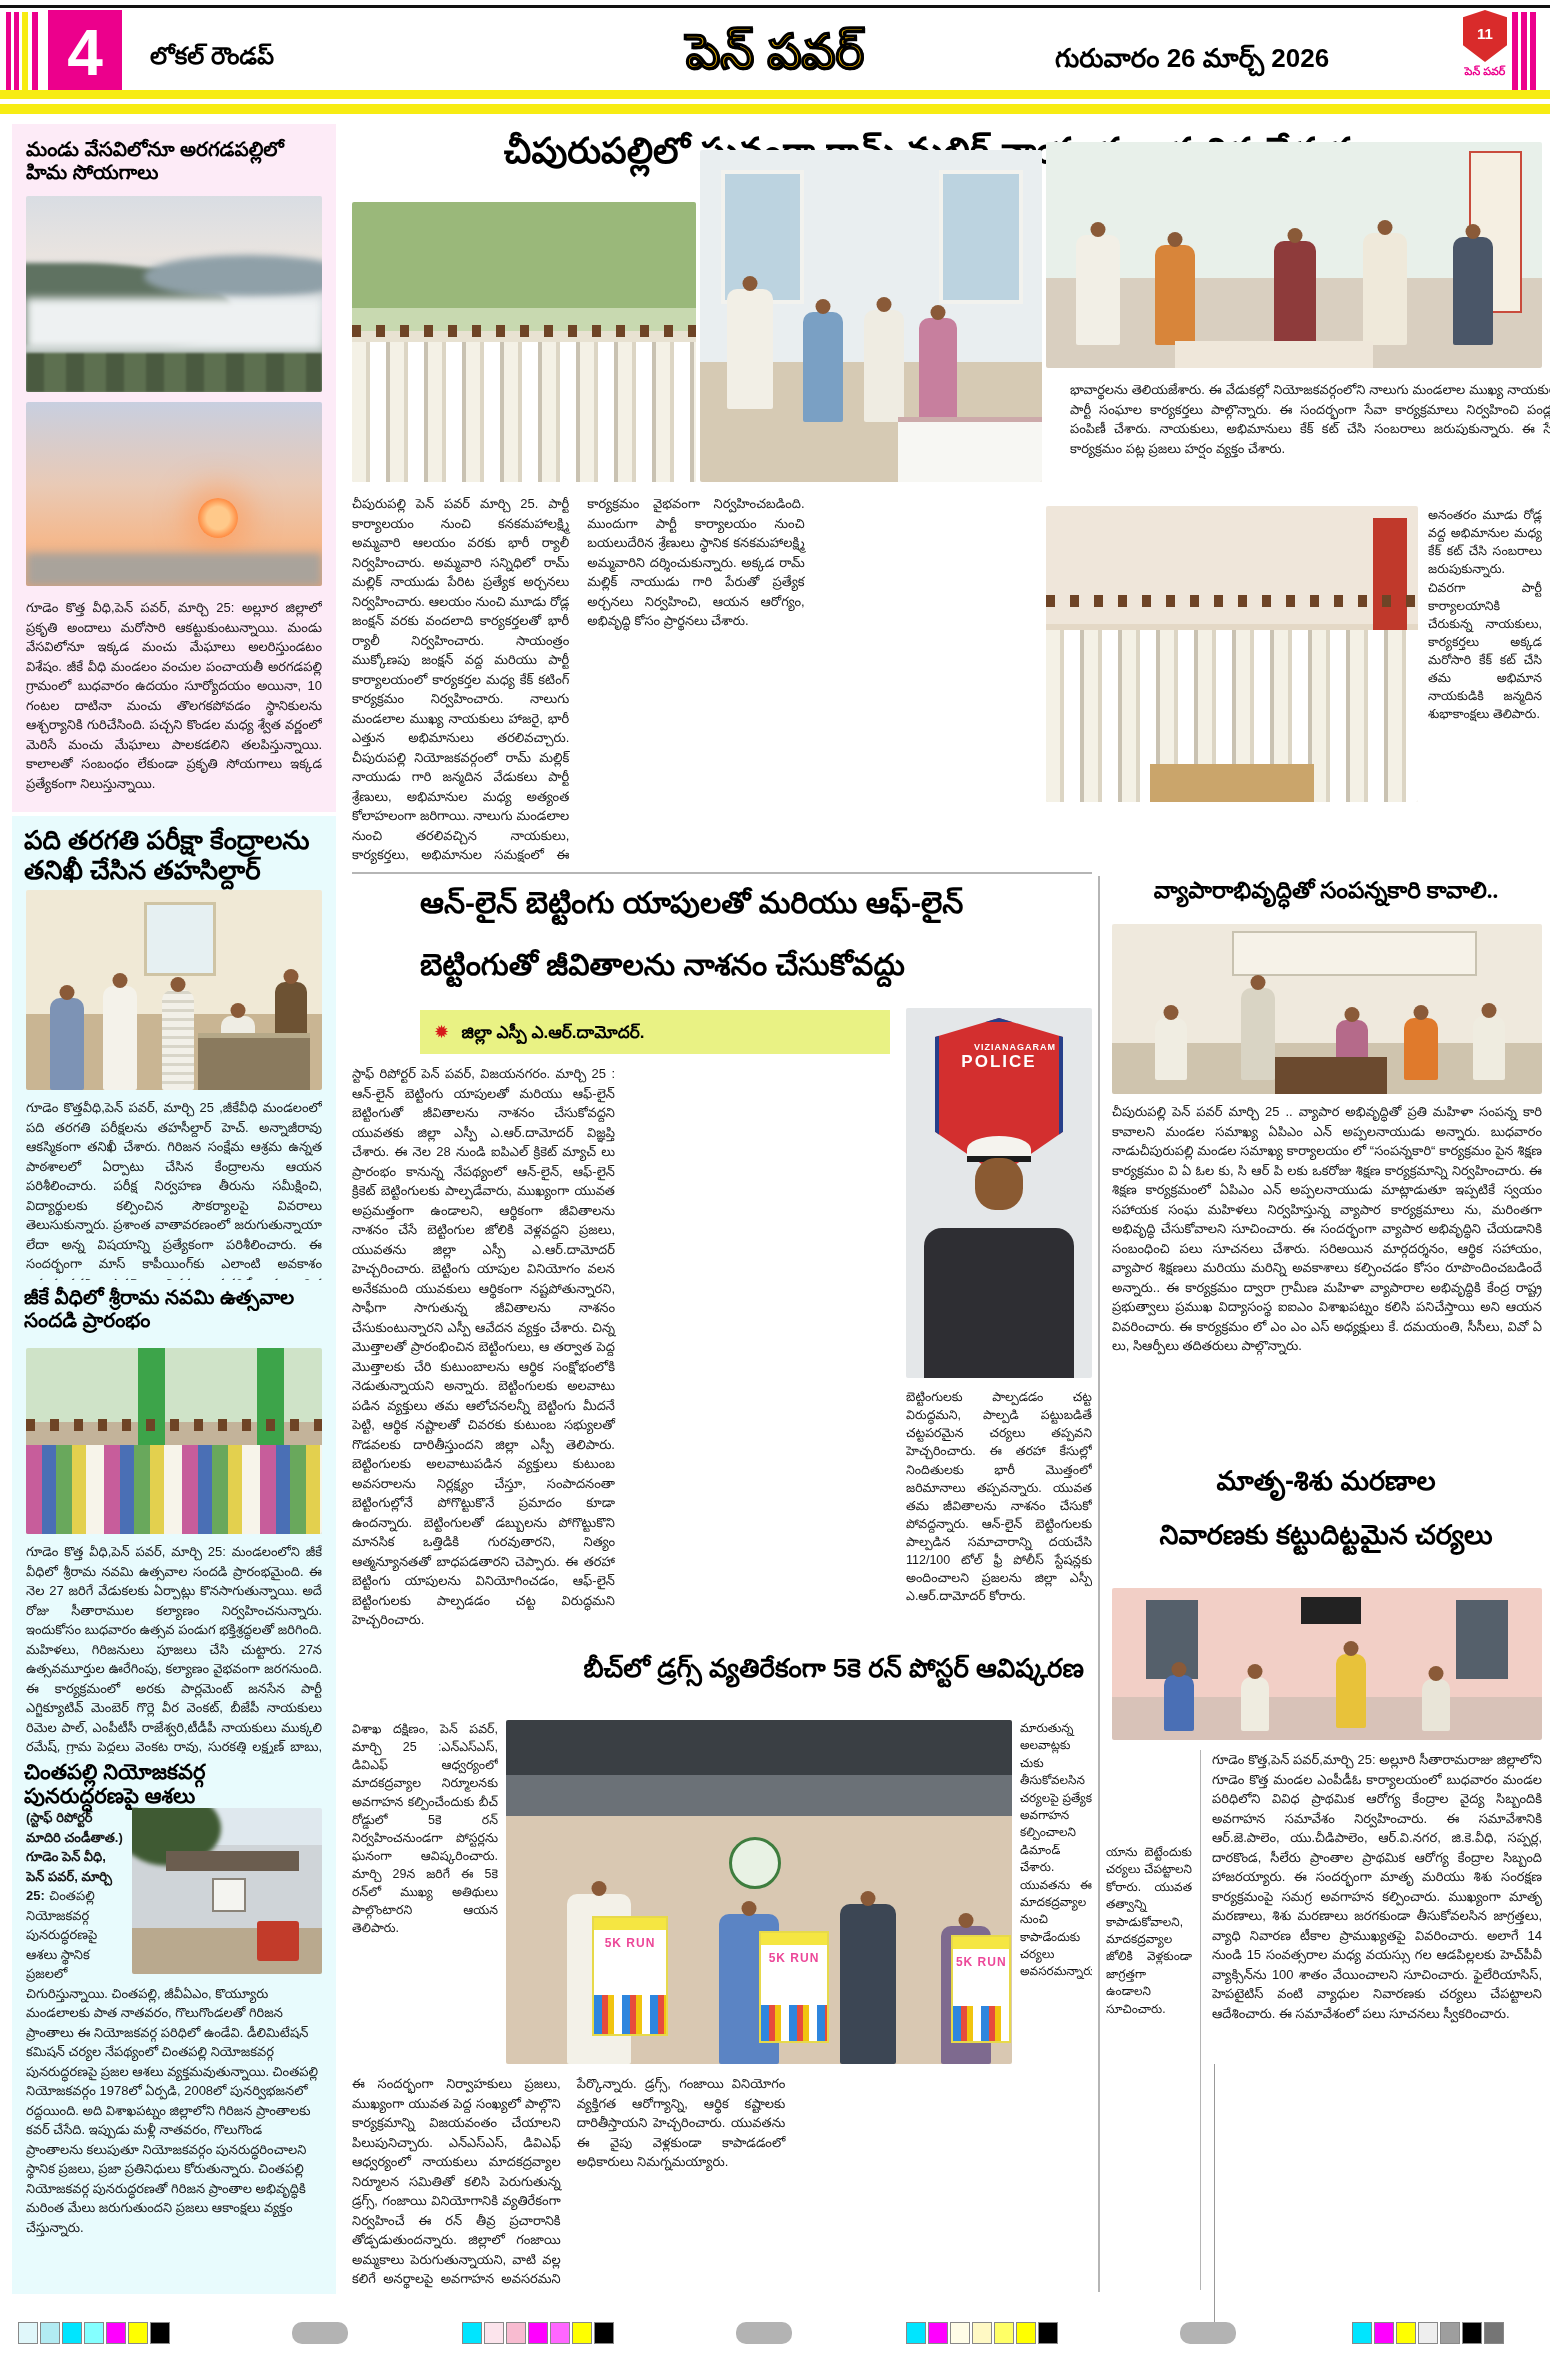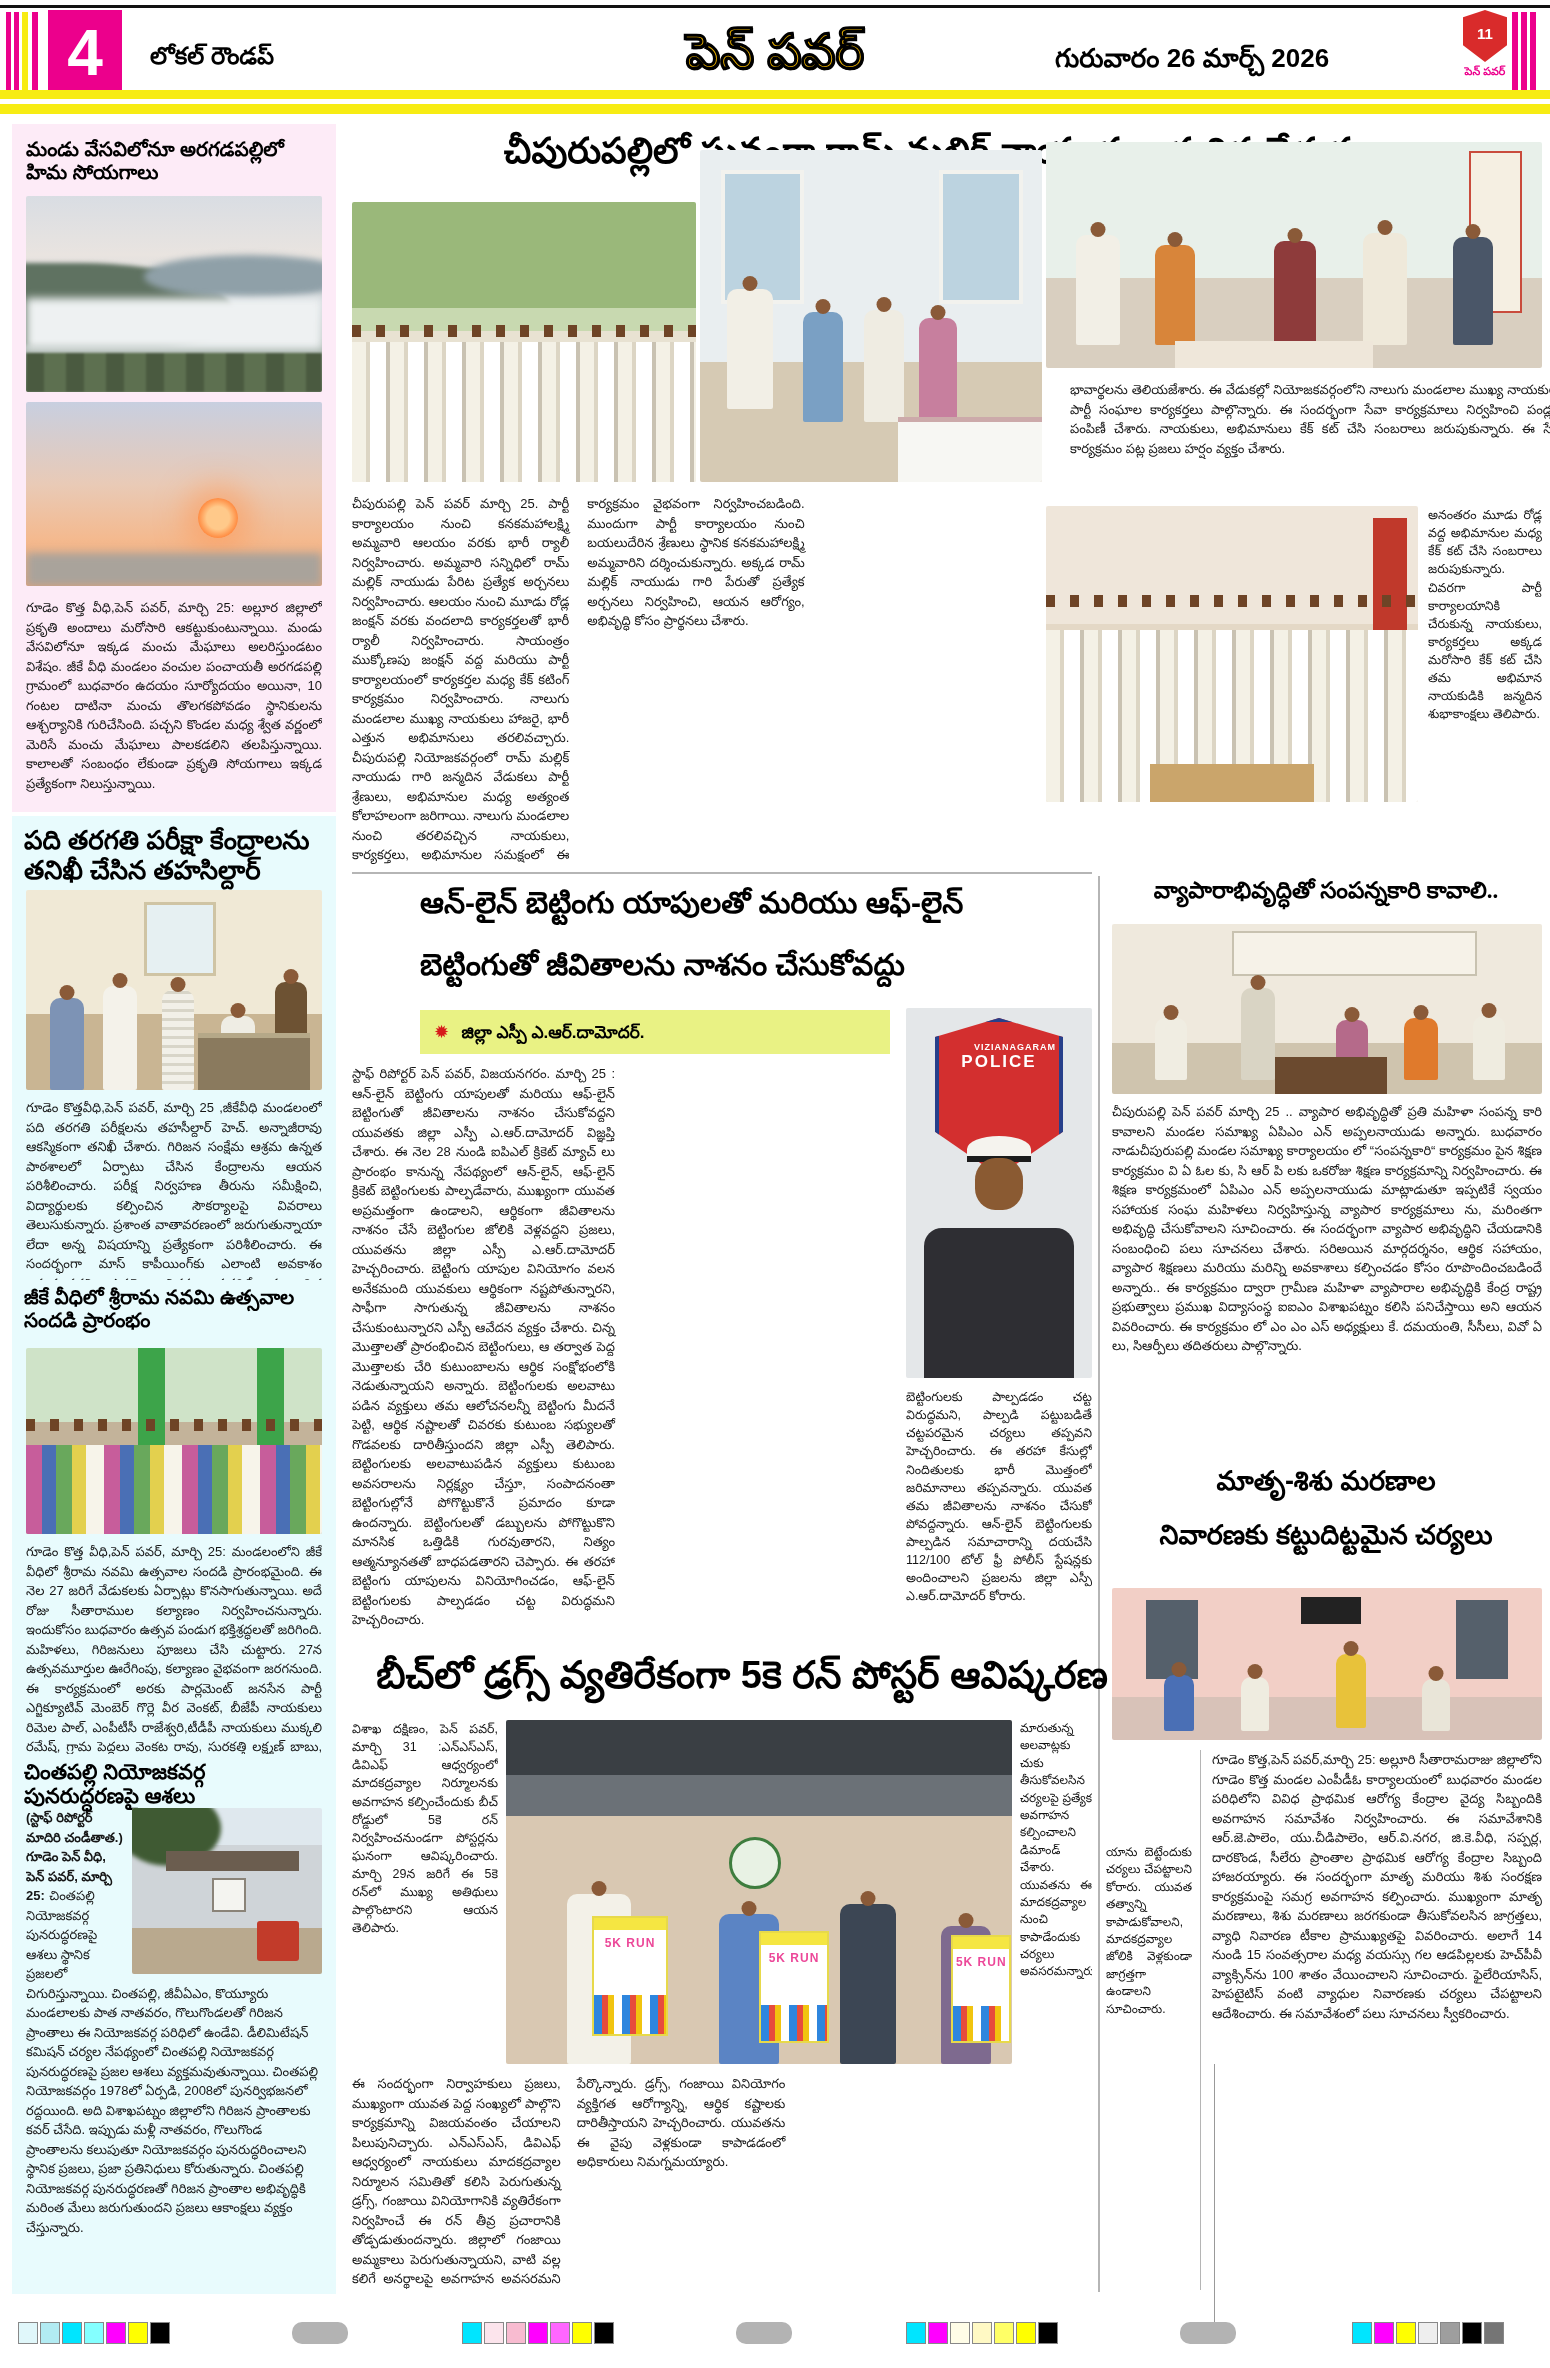--- a/index.html
+++ b/index.html
@@ -140,21 +140,21 @@
       <div style="font-size:9px;font-weight:bold;margin-top:20px;letter-spacing:1px;padding-left:32px;">VIZIANAGARAM</div>
       <div style="font-size:17px;font-weight:bold;letter-spacing:2px;">POLICE</div>
     </div>
     <div style="position:absolute;left:50%;transform:translateX(-50%);top:128px;width:64px;height:20px;background:#f5f3ee;border-radius:50% 50% 0 0;border-bottom:6px solid #1c1c1c;"></div>
     <div style="position:absolute;left:50%;transform:translateX(-50%);top:150px;width:48px;height:52px;border-radius:42%;background:#8a5a32;"></div>
     <div style="position:absolute;left:50%;transform:translateX(-50%);bottom:0;width:150px;height:150px;border-radius:18px 18px 0 0;background:#2e2e33;"></div>
   </div>
   <div class="abs body-txt" style="left:352px;top:1064px;width:542px;height:578px;column-count:2;column-gap:16px;column-fill:auto;">స్టాఫ్ రిపోర్టర్ పెన్ పవర్, విజయనగరం. మార్చి 25 : ఆన్-లైన్ బెట్టింగు యాపులతో మరియు ఆఫ్-లైన్ బెట్టింగుతో జీవితాలను నాశనం చేసుకోవద్దని యువతకు జిల్లా ఎస్పీ ఎ.ఆర్.దామోదర్ విజ్ఞప్తి చేశారు. ఈ నెల 28 నుండి ఐపిఎల్ క్రికెట్ మ్యాచ్ లు ప్రారంభం కానున్న నేపథ్యంలో ఆన్-లైన్, ఆఫ్-లైన్ క్రికెట్ బెట్టింగులకు పాల్పడేవారు, ముఖ్యంగా యువత అప్రమత్తంగా ఉండాలని, ఆర్థికంగా జీవితాలను నాశనం చేసే బెట్టింగుల జోలికి వెళ్లవద్దని ప్రజలు, యువతను జిల్లా ఎస్పీ ఎ.ఆర్.దామోదర్ హెచ్చరించారు. బెట్టింగు యాపుల వినియోగం వలన అనేకమంది యువకులు ఆర్థికంగా నష్టపోతున్నారని, సాఫీగా సాగుతున్న జీవితాలను నాశనం చేసుకుంటున్నారని ఎస్పీ ఆవేదన వ్యక్తం చేశారు. చిన్న మొత్తాలతో ప్రారంభించిన బెట్టింగులు, ఆ తర్వాత పెద్ద మొత్తాలకు చేరి కుటుంబాలను ఆర్థిక సంక్షోభంలోకి నెడుతున్నాయని అన్నారు. బెట్టింగులకు అలవాటు పడిన వ్యక్తులు తమ ఆలోచనలన్నీ బెట్టింగు మీదనే పెట్టి, ఆర్థిక నష్టాలతో చివరకు కుటుంబ సభ్యులతో గొడవలకు దారితీస్తుందని జిల్లా ఎస్పీ తెలిపారు. బెట్టింగులకు అలవాటుపడిన వ్యక్తులు కుటుంబ అవసరాలను నిర్లక్ష్యం చేస్తూ, సంపాదనంతా బెట్టింగుల్లోనే పోగొట్టుకొనే ప్రమాదం కూడా ఉందన్నారు. బెట్టింగులతో డబ్బులను పోగొట్టుకొని మానసిక ఒత్తిడికి గురవుతారని, నిత్యం ఆత్మన్యూనతతో బాధపడతారని చెప్పారు. ఈ తరహా బెట్టింగు యాపులను వినియోగించడం, ఆఫ్-లైన్ బెట్టింగులకు పాల్పడడం చట్ట విరుద్ధమని హెచ్చరించారు.</div>
   <div class="abs small-txt" style="left:906px;top:1388px;width:186px;height:254px;font-size:12.5px;">బెట్టింగులకు పాల్పడడం చట్ట విరుద్ధమని, పాల్పడి పట్టుబడితే చట్టపరమైన చర్యలు తప్పవని హెచ్చరించారు. ఈ తరహా కేసుల్లో నిందితులకు భారీ మొత్తంలో జరిమానాలు తప్పవన్నారు. యువత తమ జీవితాలను నాశనం చేసుకో పోవద్దన్నారు. ఆన్-లైన్ బెట్టింగులకు పాల్పడిన సమాచారాన్ని దయచేసి 112/100 టోల్ ఫ్రీ పోలీస్ స్టేషన్లకు అందించాలని ప్రజలను జిల్లా ఎస్పీ ఎ.ఆర్.దామోదర్ కోరారు.</div>
 
-  <div class="abs hl" style="left:372px;top:1654px;width:740px;font-size:38px;text-align:center;">బీచ్‌లో డ్రగ్స్ వ్యతిరేకంగా 5కె రన్ పోస్టర్ ఆవిష్కరణ</div>
+  <div class="abs hl" style="left:344px;top:1654px;width:740px;font-size:26px;text-align:right;">బీచ్‌లో డ్రగ్స్ వ్యతిరేకంగా 5కె రన్ పోస్టర్ ఆవిష్కరణ</div>
   <div class="ph" style="left:506px;top:1720px;width:506px;height:344px;background:linear-gradient(180deg,#3a3f44 0 16%,#6b7177 16% 28%,#d9c8b2 28% 100%);">
     <div style="position:absolute;left:44%;top:34%;width:46px;height:46px;border-radius:50%;background:#e8f2e4;border:3px solid #3e7d3e;"></div>
     <div class="pp" style="left:12%;bottom:0;width:64px;height:170px;background:#f3f1e8;"></div>
     <div class="pp" style="left:42%;bottom:0;width:60px;height:150px;background:#5b84c4;"></div>
     <div class="pp" style="left:66%;bottom:0;width:56px;height:160px;background:#3c4654;"></div>
     <div class="pp" style="left:86%;bottom:0;width:50px;height:138px;background:#7e6a8f;"></div>
     <div class="poster" style="left:17%;bottom:8%;width:76px;height:120px;">
       <div class="ptop"></div>
       <div class="plabel">5K RUN</div>
       <div class="pband"></div>
@@ -163,21 +163,21 @@
       <div class="ptop"></div>
       <div class="plabel">5K RUN</div>
       <div class="pband"></div>
     </div>
     <div class="poster" style="left:88%;bottom:6%;width:60px;height:108px;">
       <div class="ptop"></div>
       <div class="plabel">5K RUN</div>
       <div class="pband"></div>
     </div>
   </div>
-  <div class="abs small-txt" style="left:352px;top:1720px;width:146px;height:344px;font-size:12.5px;">విశాఖ దక్షిణం, పెన్ పవర్, మార్చి 31 :ఎన్ఎస్ఎస్, డివిఎఫ్ ఆధ్వర్యంలో మాదకద్రవ్యాల నిర్మూలనకు అవగాహన కల్పించేందుకు బీచ్ రోడ్డులో 5కె రన్ నిర్వహించనుండగా పోస్టర్లను ఘనంగా ఆవిష్కరించారు. మార్చి 29న జరిగే ఈ 5కె రన్‌లో ముఖ్య అతిథులు పాల్గొంటారని ఆయన తెలిపారు.</div>
+  <div class="abs small-txt" style="left:352px;top:1720px;width:146px;height:344px;font-size:12.5px;">విశాఖ దక్షిణం, పెన్ పవర్, మార్చి 25 :ఎన్ఎస్ఎస్, డివిఎఫ్ ఆధ్వర్యంలో మాదకద్రవ్యాల నిర్మూలనకు అవగాహన కల్పించేందుకు బీచ్ రోడ్డులో 5కె రన్ నిర్వహించనుండగా పోస్టర్లను ఘనంగా ఆవిష్కరించారు. మార్చి 29న జరిగే ఈ 5కె రన్‌లో ముఖ్య అతిథులు పాల్గొంటారని ఆయన తెలిపారు.</div>
   <div class="abs body-txt" style="left:352px;top:2074px;width:658px;height:216px;column-count:3;column-gap:16px;column-fill:auto;">ఈ సందర్భంగా నిర్వాహకులు ప్రజలు, ముఖ్యంగా యువత పెద్ద సంఖ్యలో పాల్గొని కార్యక్రమాన్ని విజయవంతం చేయాలని పిలుపునిచ్చారు. ఎన్ఎస్ఎస్, డివిఎఫ్ ఆధ్వర్యంలో నాయకులు మాదకద్రవ్యాల నిర్మూలన సమితితో కలిసి పెరుగుతున్న డ్రగ్స్, గంజాయి వినియోగానికి వ్యతిరేకంగా నిర్వహించే ఈ రన్ తీవ్ర ప్రచారానికి తోడ్పడుతుందన్నారు. జిల్లాలో గంజాయి అమ్మకాలు పెరుగుతున్నాయని, వాటి వల్ల కలిగే అనర్థాలపై అవగాహన అవసరమని పేర్కొన్నారు. డ్రగ్స్, గంజాయి వినియోగం వ్యక్తిగత ఆరోగ్యాన్ని, ఆర్థిక కష్టాలకు దారితీస్తాయని హెచ్చరించారు. యువతను ఈ వైపు వెళ్లకుండా కాపాడడంలో అధికారులు నిమగ్నమయ్యారు.</div>
   <div class="abs small-txt" style="left:1020px;top:1720px;width:72px;height:570px;">మారుతున్న అలవాట్లకు చుకు తీసుకోవలసిన చర్యలపై ప్రత్యేక అవగాహన కల్పించాలని డిమాండ్ చేశారు. యువతను ఈ మాదకద్రవ్యాల నుంచి కాపాడేందుకు చర్యలు అవసరమన్నారు.</div>
   <div class="abs small-txt" style="left:1106px;top:1844px;width:86px;height:540px;">యాను బెట్టేందుకు చర్యలు చేపట్టాలని కోరారు. యువత తత్వాన్ని కాపాడుకోవాలని, మాదకద్రవ్యాల జోలికి వెళ్లకుండా జాగ్రత్తగా ఉండాలని సూచించారు.</div>
   <div class="rule" style="left:1200px;top:1750px;width:1px;height:540px;"></div>
 
   <div class="abs hl" style="left:1110px;top:878px;width:432px;font-size:23px;text-align:center;font-family:Liberation Serif, serif;">వ్యాపారాభివృద్ధితో  సంపన్నకారి కావాలి..</div>
   <div class="ph" style="left:1112px;top:924px;width:430px;height:170px;background:linear-gradient(180deg,#efe9dd 0 70%,#cfc4ae 70% 100%);">
     <div style="position:absolute;left:28%;top:4%;width:56%;height:24%;background:#f6f2e8;border:2px solid #c8c2b0;"></div>
     <div class="pp" style="left:10%;bottom:8%;width:32px;height:62px;background:#f0ede2;"></div>
     <div class="pp" style="left:30%;bottom:8%;width:34px;height:92px;background:#d9d4c4;"></div>

